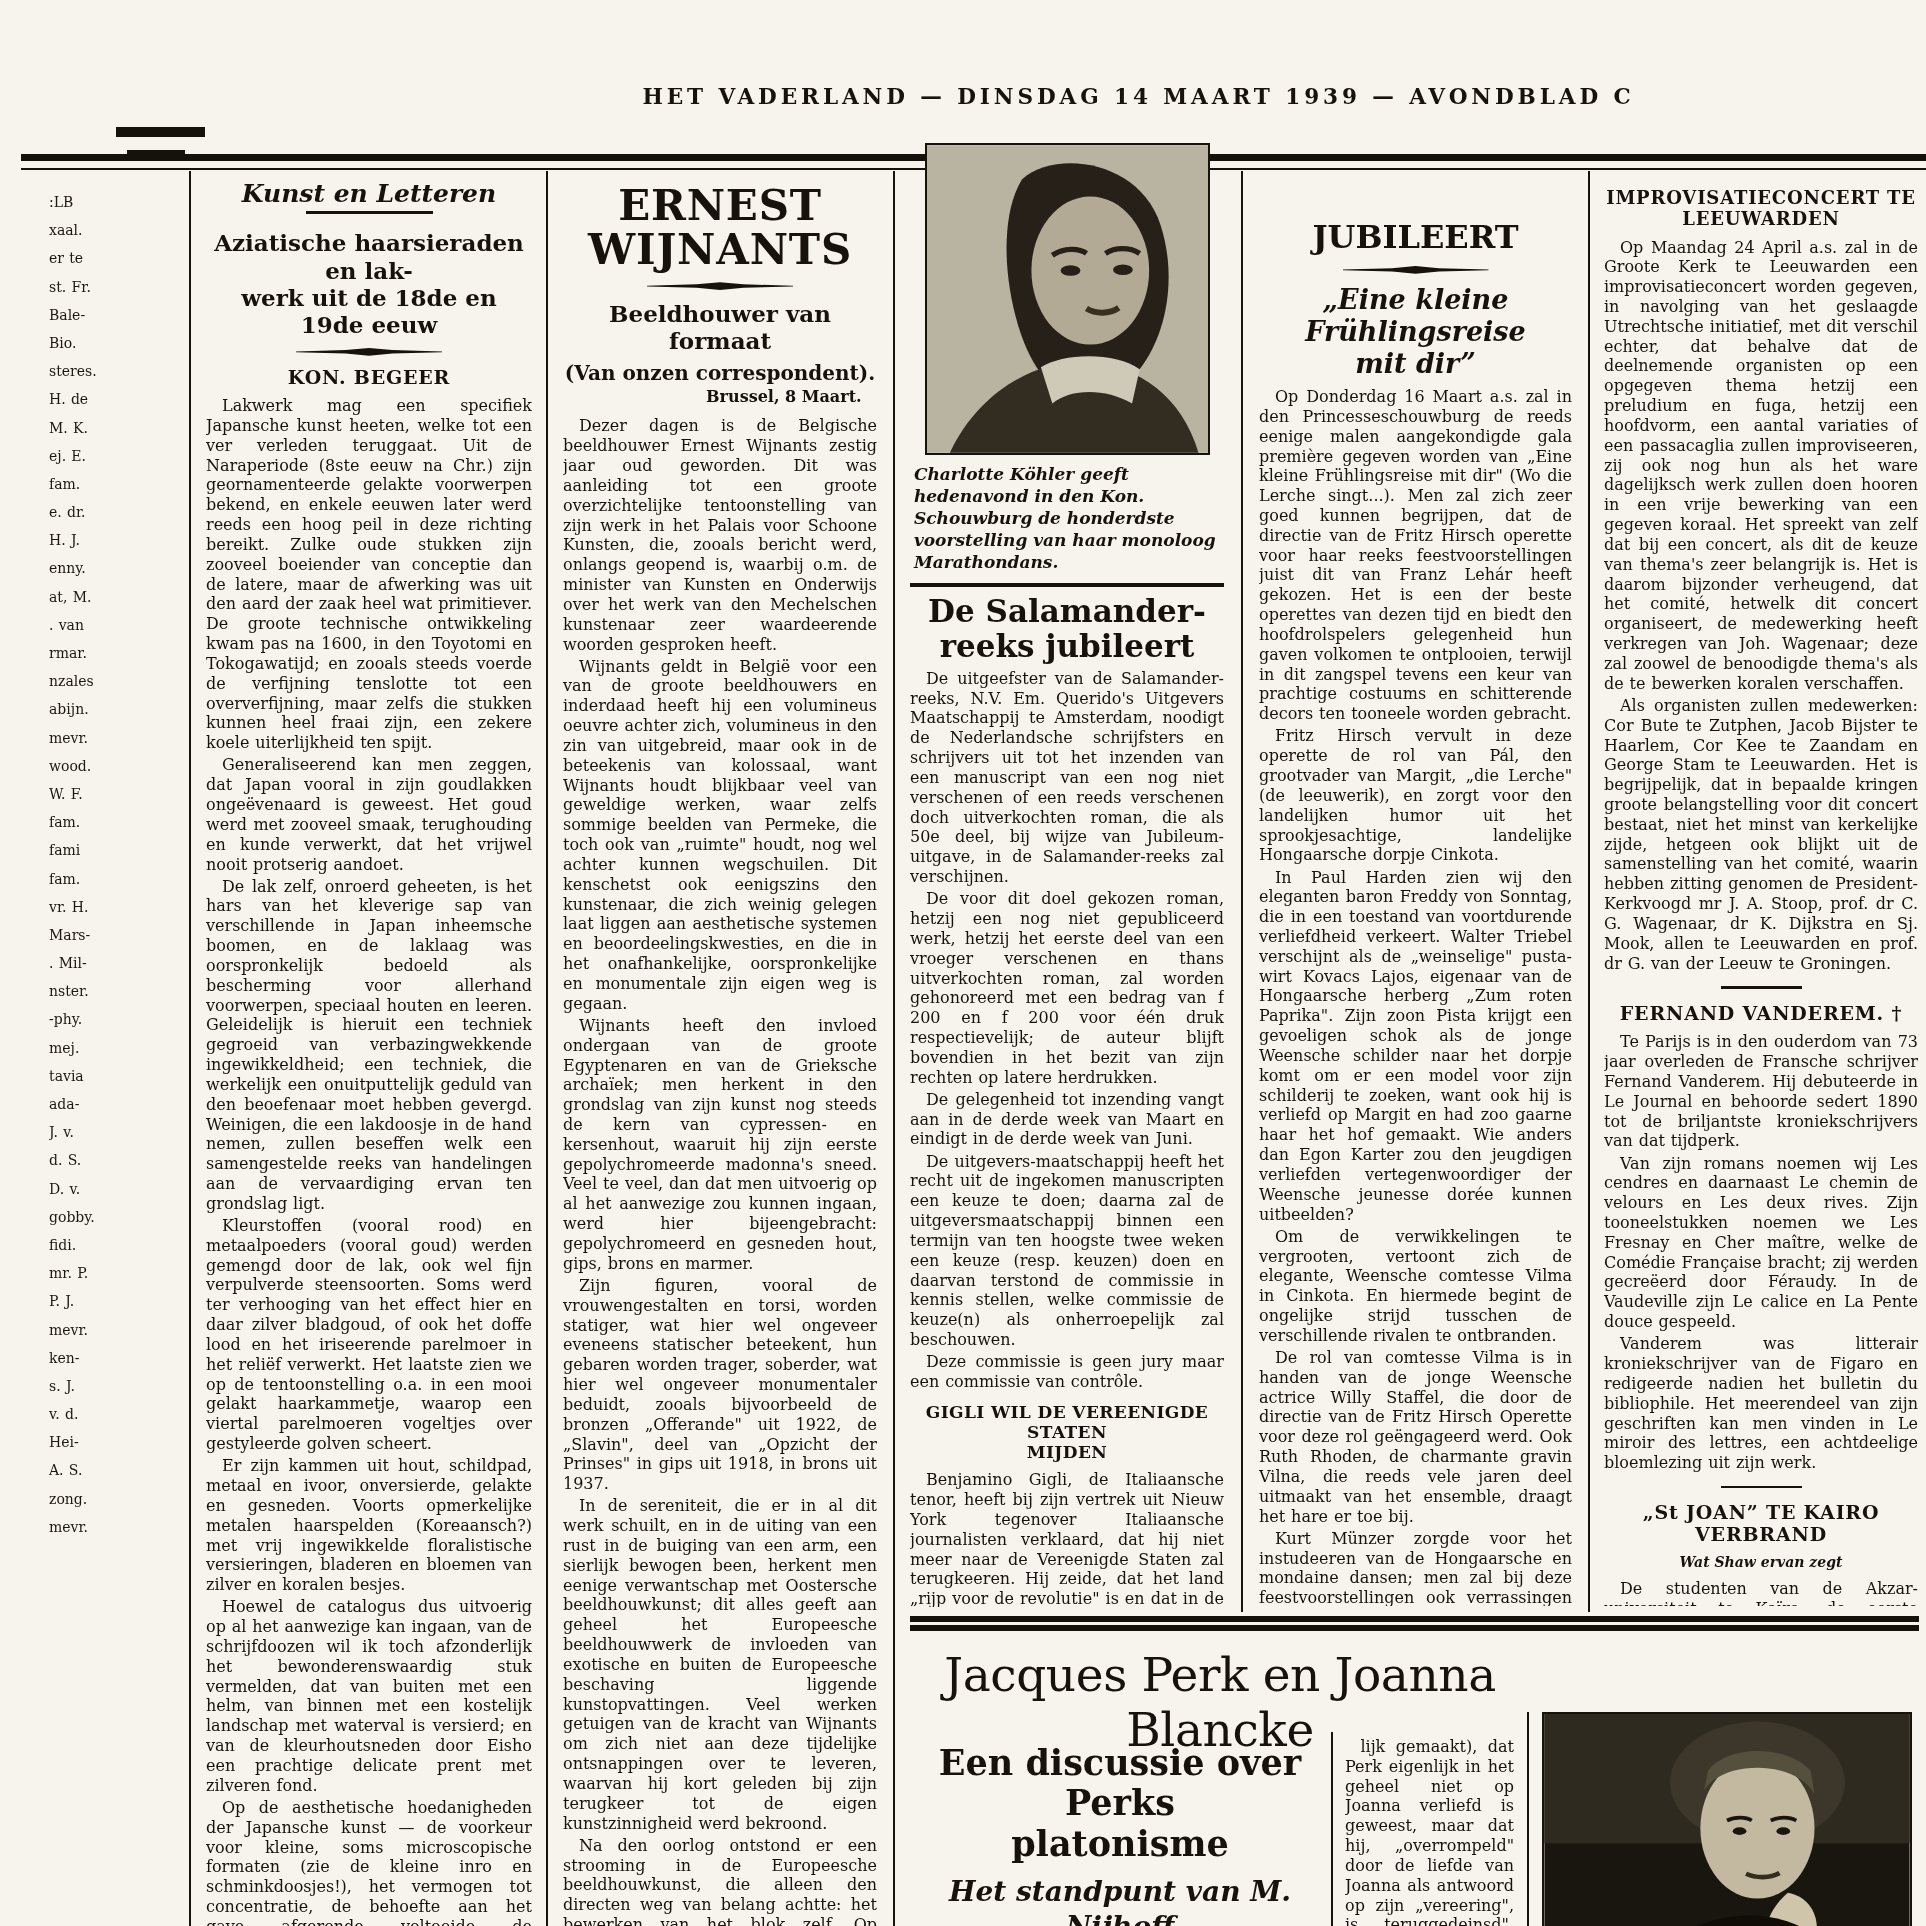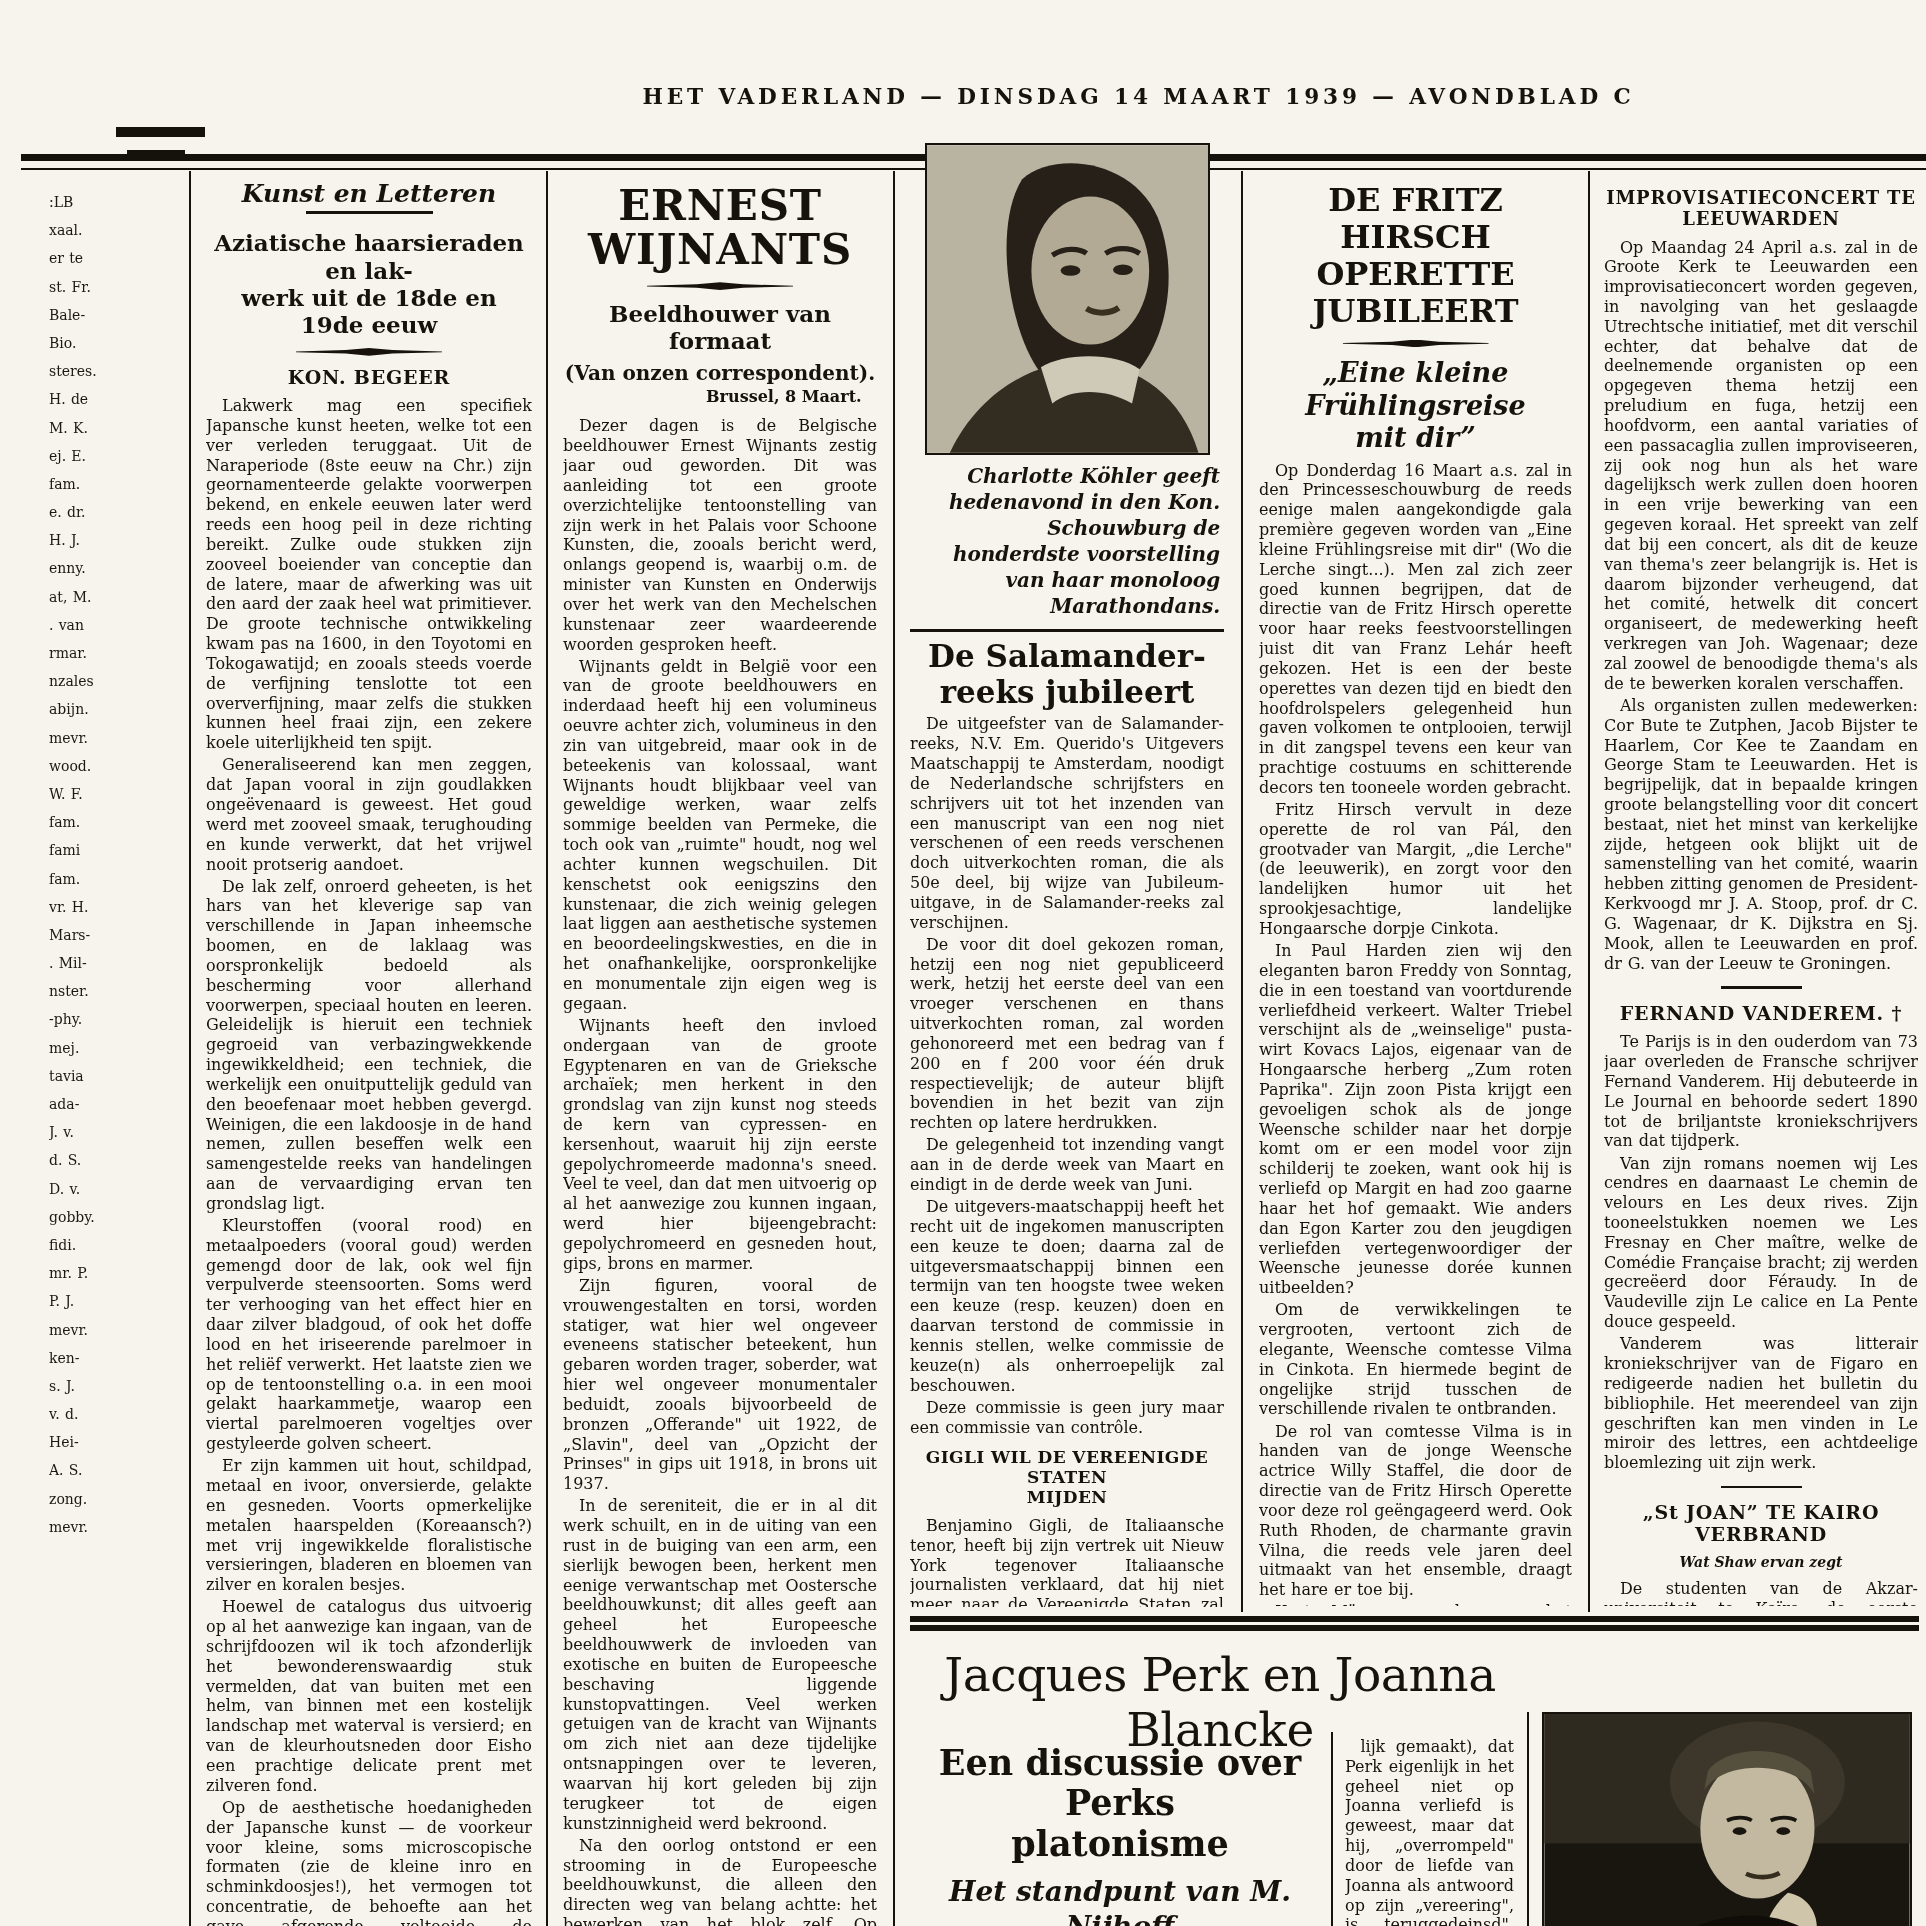--- a/index.html
+++ b/index.html
@@ -36,22 +36,22 @@
   .h-it2   { text-align:center; font-size:27px; font-weight:bold; font-style:italic; line-height:1.2; margin:7.7px 0 6.2px; }
   .corr    { text-align:center; font-size:20px; font-weight:bold; margin:7px 0 2.3px; }
   .dateline{ text-align:right; font-size:16px; font-weight:bold; padding-right:15.4px; margin-bottom:10px; }
   .itsub   { text-align:center; font-size:14px; font-weight:bold; font-style:italic; margin:1.5px 0 9.2px; }
   .orn { width:146px; height:7.7px; background:#17130c; margin:10px auto;
     clip-path: polygon(0 45%, 34% 28%, 50% 0, 66% 28%, 100% 45%, 100% 55%, 66% 72%, 50% 100%, 34% 72%, 0 55%); }
   .hr-short { width:81px; height:2.3px; background:#17130c; margin:13px auto; }
   .rule-col { height:3.5px; background:#17130c; margin:7px 0; }
   
   .photo { border:2.3px solid #17130c; display:block; }
-  .photo-caption { font-style:italic; font-weight:bold; font-size:20px; line-height:1.3;
-    text-align:right; margin:7.7px 3.9px 10px; }
+  .photo-caption { font-style:italic; font-weight:bold; font-size:17px; line-height:1.3;
+    text-align:left; margin:7.7px 3.9px 10px; }
   
   #strip { position:absolute; left:49px; top:193px; width:129px; height:2427px;
     overflow:hidden; text-align:right; padding-right:9.2px; }
   #strip p { font-size:14px; font-weight:normal; line-height:1.3; margin-bottom:10px;
     text-indent:0; color:#1d1811; }
   
   #perk { position:absolute; left:910px; top:1616px; width:1009px; height:1025px; overflow:hidden; }
   .perk-toprule { height:15.4px; border-top:6.2px solid #15120c; border-bottom:6.2px solid #15120c; margin-bottom:10px; }
   #perk h1 { position:absolute; left:0; top:31px; width:620px; text-align:center;
     font-size:47px; font-weight:normal; letter-spacing:-0.4px; }
@@ -200,21 +200,21 @@
     </h3>
     <div class="body">
         <p>Benjamino Gigli, de Italiaansche tenor, heeft bij zijn vertrek uit Nieuw York tegenover Italiaansche journalisten verklaard, dat hij niet meer naar de Vereenigde Staten zal terugkeeren. Hij zeide, dat het land „rijp voor de revolutie" is en dat in de „antifascistische opera" te Nieuw York voor hem geen plaats meer is.</p>
         <p>Deze opmerkingen hebben in Amerika opzien gebaard en verbittering gewekt. Te Nieuw York verklaart men de houding van den Italiaanschen zanger als een symptoom van de spanning, die in de opera is gebracht. De zanger Crooks zeide: „Gigli moest zich maar bij zijn eigen werk houden. Dat klinkt beter".</p>
       </div>
 
   </section>
 
   <section class="col" id="col4">
     <h2 class="h-lg" style="font-size:32px;">
-      <span>DE FRITZ HIRSCH OPERETTE</span><br>
+      <br>
       <span>JUBILEERT</span>
     </h2>
     <div class="orn"></div>
     <div class="h-it2">
       <span>„Eine kleine Frühlingsreise</span><br>
       <span>mit dir”</span>
     </div>
     <div class="body">
         <p>Op Donderdag 16 Maart a.s. zal in den Princesseschouwburg de reeds eenige malen aangekondigde gala première gegeven worden van „Eine kleine Frühlingsreise mit dir" (Wo die Lerche singt...). Men zal zich zeer goed kunnen begrijpen, dat de directie van de Fritz Hirsch operette voor haar reeks feestvoorstellingen juist dit van Franz Lehár heeft gekozen. Het is een der beste operettes van dezen tijd en biedt den hoofdrolspelers gelegenheid hun gaven volkomen te ontplooien, terwijl in dit zangspel tevens een keur van prachtige costuums en schitterende decors ten tooneele worden gebracht.</p>
         <p>Fritz Hirsch vervult in deze operette de rol van Pál, den grootvader van Margit, „die Lerche" (de leeuwerik), en zorgt voor den landelijken humor uit het sprookjesachtige, landelijke Hongaarsche dorpje Cinkota.</p>

